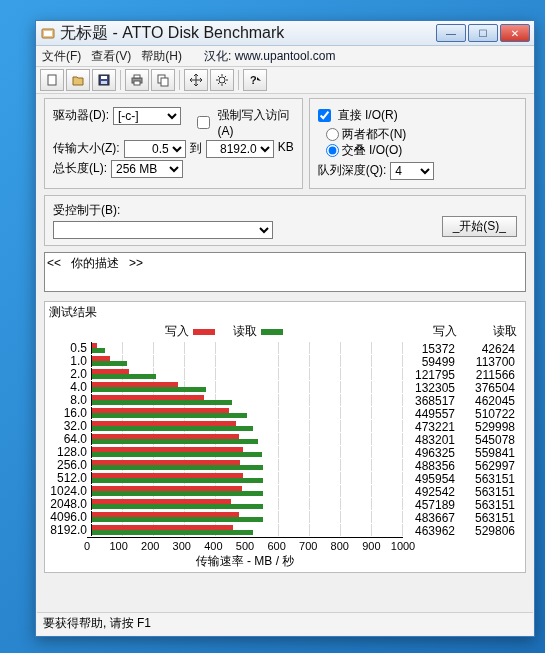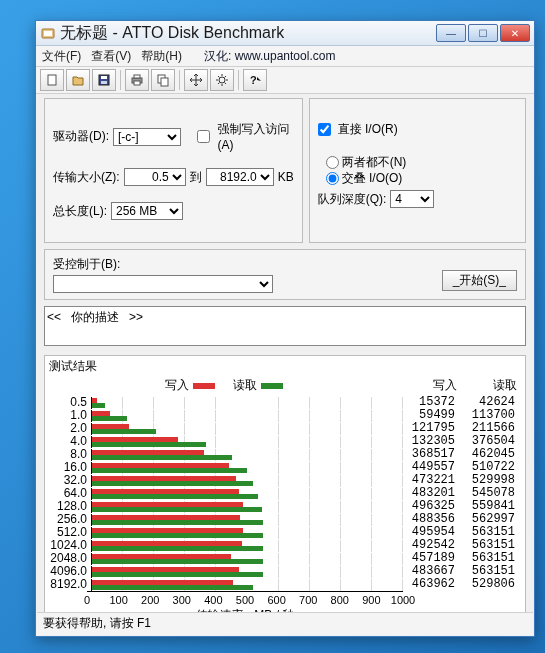--- a/index.html
+++ b/index.html
@@ -17,41 +17,41 @@
   .menubar span {cursor:default;}
   .toolbar { height:26px; background:#f4f4f4; border-bottom:1px solid #d0d0d0; display:flex; align-items:center; padding:0 4px; gap:2px;}
   .tbtn { width:22px; height:20px; border:1px solid #b0b0b0; background:linear-gradient(#ffffff,#e6e6e6); display:flex; align-items:center; justify-content:center; cursor:pointer;}
   .tbtn svg{display:block}
   .tsep { width:1px; height:20px; background:#c0c0c0; margin:0 2px;}
   .client { padding:4px 8px 0 8px; }
   .fieldset, .panel { border:1px solid #bcbcbc; background:#f4f4f4; padding:6px 8px; }
   .toprow { display:flex; gap:6px; }
   .leftp { flex:1.15; }
   .rightp { flex:1; }
-  .ctrl-row { display:flex; align-items:center; margin:16px 0; gap:4px;}
+  .ctrl-row { display:flex; margin:2px 0; gap:4px;}
   label.l { white-space:nowrap; }
   select, input[type=text] { font-family:inherit; font-size:12px; height:18px; border:1px solid #7a7a7a; background:#fff;}
   input[type=checkbox], input[type=radio] { margin:0 3px 0 0; vertical-align:middle;}
   .radio-stack label {display:block; line-height:16px;}
   .midrow { margin-top:6px; }
   .btn { border:1px solid #888; background:linear-gradient(#fff,#e3e3e3); padding:1px 10px; cursor:pointer; font-size:12px;}
   textarea { width:100%; box-sizing:border-box; height:40px; resize:none; font-family:inherit; font-size:12px; border:1px solid #888; background:#fff;}
   .results { margin-top:6px; border:1px solid #bcbcbc; background:#fff; padding:6px 4px 2px 4px;}
   .results-title { margin:-4px 0 2px 0;}
   .legend { display:flex; justify-content:center; gap:18px; align-items:center; margin-bottom:2px;}
   .legend-item{display:flex;align-items:center;gap:4px;}
   .swatch{width:22px;height:6px;}
   .swatch.write{background:#d33;}
   .swatch.read{background:#2b8a2b;}
   .num-head{display:flex;justify-content:flex-end;gap:14px;padding-right:4px;margin-bottom:2px;}
   .num-head span{width:46px;text-align:right;}
   .chart-area{display:flex;}
   .ylabels{width:38px;text-align:right;padding-right:4px;line-height:13px;}
   .bars-col{flex:1;position:relative;}
-  .bar-row{height:13px;display:flex;align-items:flex-end;font-family:Liberation Mono, monospace;}
+  .bar-row{height:13px;display:flex;align-items:flex-start;}
   .bar-track{flex:1;position:relative;height:12px;border-left:1px solid #000;}
   .bar-track::after{content:"";position:absolute;left:0;right:0;top:0;bottom:0;background-image:repeating-linear-gradient(to right,transparent 0,transparent calc(10% - 1px),#d8d8d8 calc(10% - 1px),#d8d8d8 10%);}
   .bar{position:absolute;height:5px;left:0;z-index:2;}
   .bar.write{top:1px;background:#d33;}
   .bar.read{top:6px;background:#2b8a2b;}
   .nums{display:flex;gap:14px;padding-left:6px;}
   .nums span{width:46px;text-align:right;}
   .xaxis{display:flex;margin-left:38px;height:26px;}
   .ticks{flex:1;position:relative;height:14px;border-top:1px solid #000;}
   .ticks span{position:absolute;top:2px;transform:translateX(-50%);font-size:11px;}

